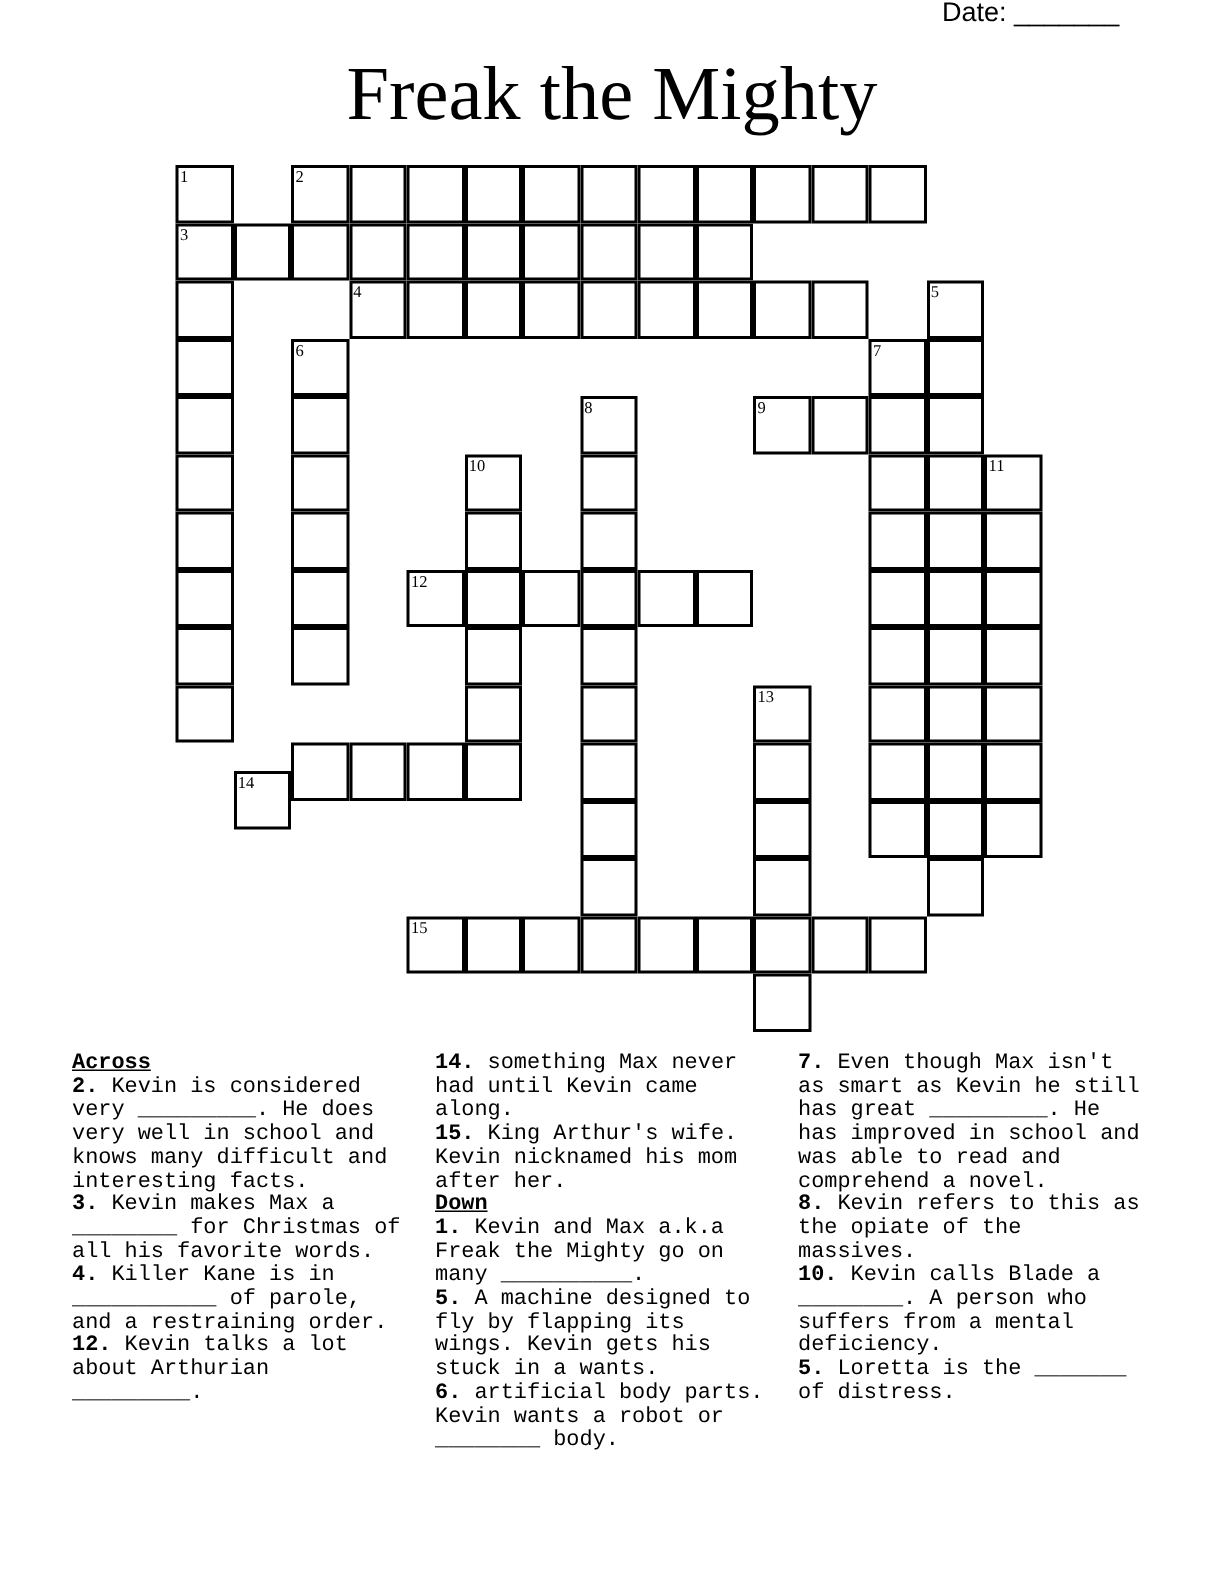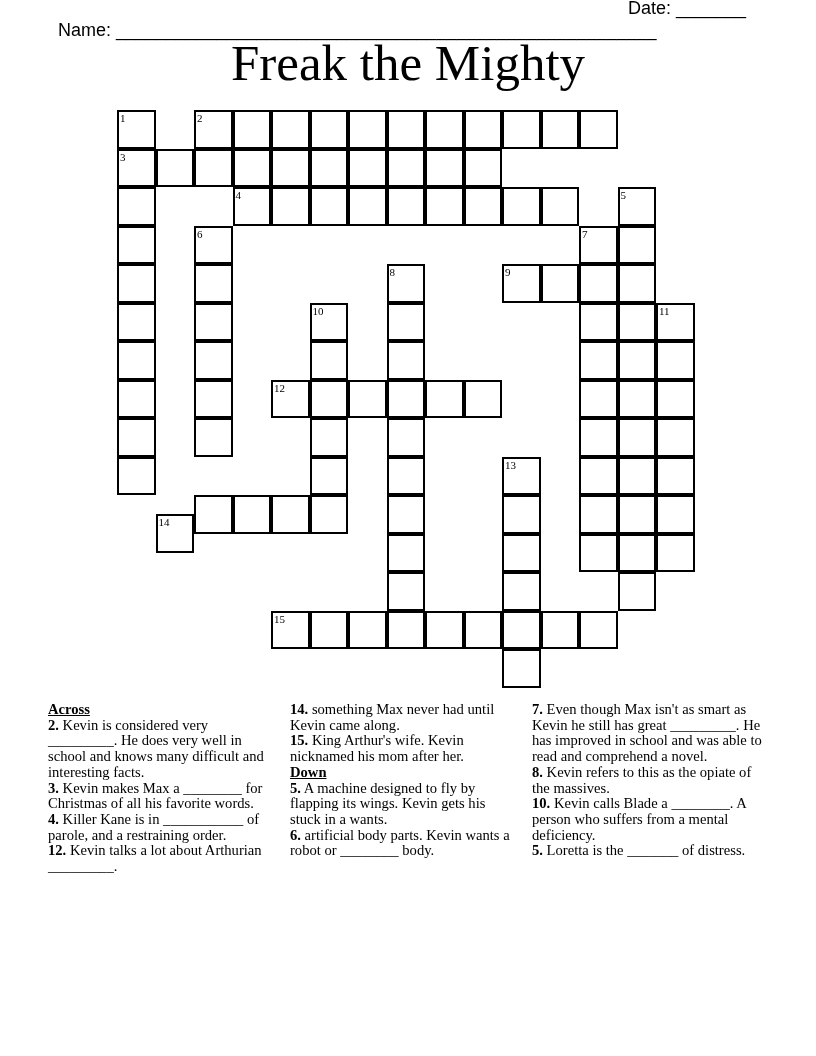--- a/index.html
+++ b/index.html
@@ -20,29 +20,28 @@
     border: 2px solid #000; background: #fff; margin-left: -1px; margin-top: -1px;
   }
   .cell .num {
     position: absolute; left: 1px; top: 0px;
     font-family: "Liberation Serif", serif; font-size: 11px; line-height: 12px; color: #000;
   }
   .clues {
     position: absolute; top: 702px;
     font-family: "Liberation Serif", serif; font-size: 14.6px; line-height: 15.7px;
   }
-  .clues .col { position: absolute; top: 0; }
+  .clues .col { position: absolute; top: 0; font-family: Liberation Mono, monospace; }
   .clue-heading { font-weight: bold; text-decoration: underline; }
   .clue b { font-weight: bold; }
 </style>
 </head>
 <body>
 
 <div class="header-line">
-  <span>Name: ______________________________________________________</span>
   <span class="date">Date: _______</span>
 </div>
 
 <div class="title">Freak the Mighty</div>
 
 <div class="grid" id="grid">
     <div class="cell" style="left: 195px; top: 111px;">
       <span class="num">2</span>
     </div>
     <div class="cell" style="left: 233.5px; top: 111px;"></div>
@@ -190,20 +189,21 @@
     <div class="clue-heading">Across</div>
     <div class="clue"><b>2.</b><span> Kevin is considered very _________. He does very well in school and knows many difficult and interesting facts.</span></div>
     <div class="clue"><b>3.</b><span> Kevin makes Max a ________ for Christmas of all his favorite words.</span></div>
     <div class="clue"><b>4.</b><span> Killer Kane is in ___________ of parole, and a restraining order.</span></div>
     <div class="clue"><b>12.</b><span> Kevin talks a lot about Arthurian _________.</span></div>
   </div>
   <div class="col" style="left:290px; width:222px;">
     <div class="clue"><b>14.</b><span> something Max never had until Kevin came along.</span></div>
     <div class="clue"><b>15.</b><span> King Arthur's wife. Kevin nicknamed his mom after her.</span></div>
     <div class="clue-heading">Down</div>
+    <div class="clue"><b>1.</b><span> Kevin and Max a.k.a Freak the Mighty go on many __________.</span></div>
     <div class="clue"><b>5.</b><span> A machine designed to fly by flapping its wings. Kevin gets his stuck in a wants.</span></div>
     <div class="clue"><b>6.</b><span> artificial body parts. Kevin wants a robot or ________ body.</span></div>
   </div>
   <div class="col" style="left:532px; width:235px;">
     <div class="clue"><b>7.</b><span> Even though Max isn't as smart as Kevin he still has great _________. He has improved in school and was able to read and comprehend a novel.</span></div>
     <div class="clue"><b>8.</b><span> Kevin refers to this as the opiate of the massives.</span></div>
     <div class="clue"><b>10.</b><span> Kevin calls Blade a ________. A person who suffers from a mental deficiency.</span></div>
     <div class="clue"><b>5.</b><span> Loretta is the _______ of distress.</span></div>
   </div>
 </div>

